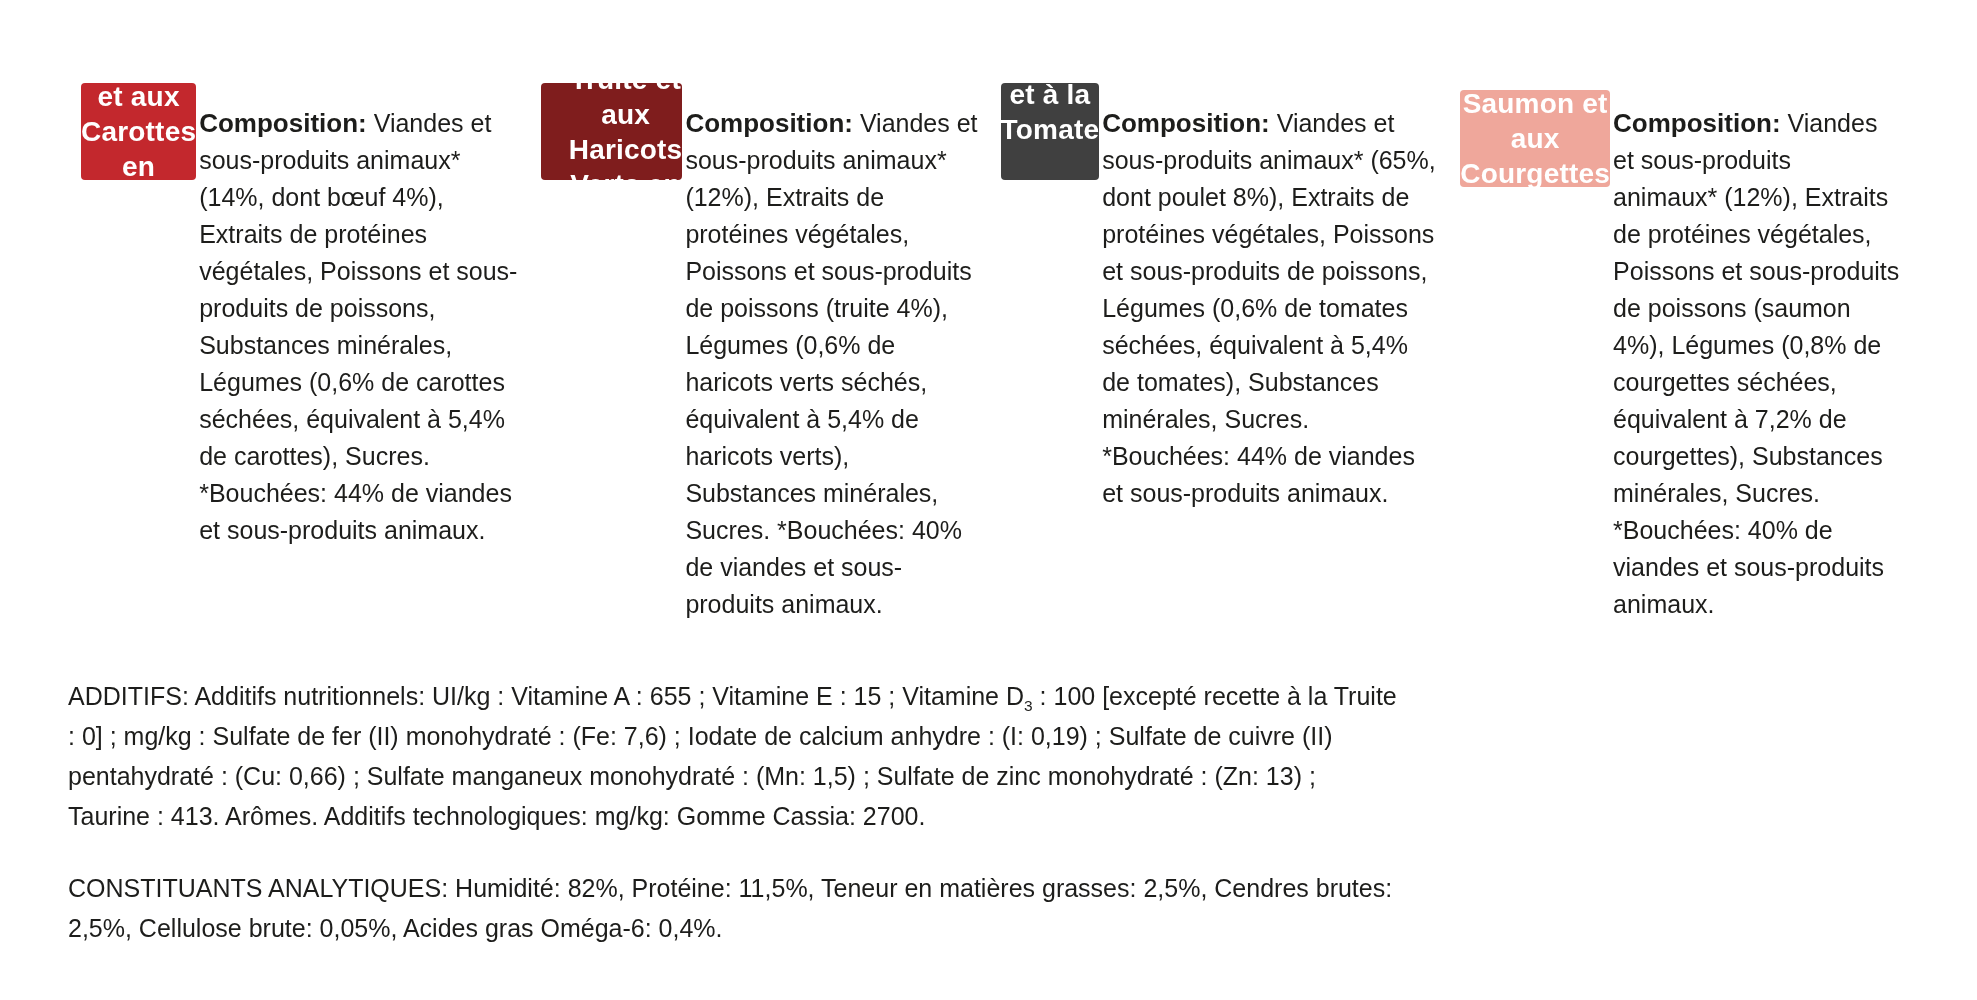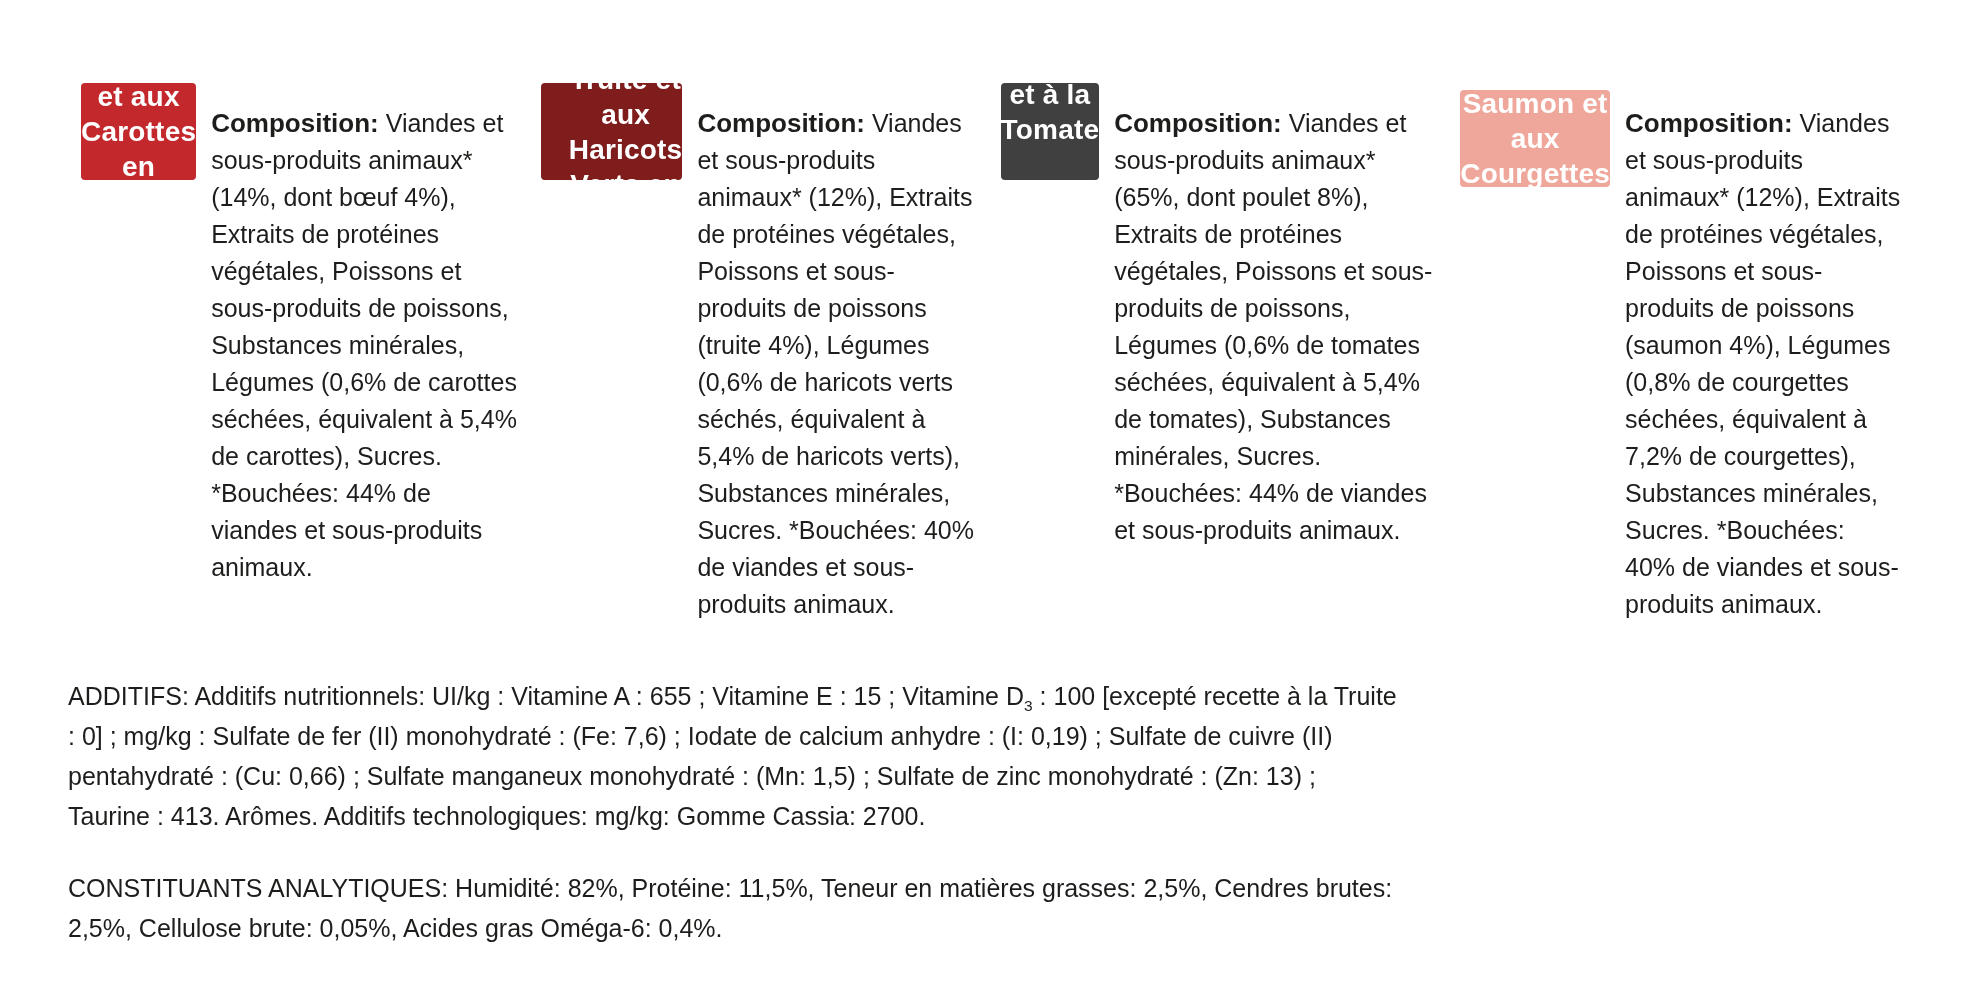--- a/index.html
+++ b/index.html
@@ -19,21 +19,21 @@
   .col { display: flex; }
 
   .hdr {
     height: 97px; border-radius: 4px;
     color: #ffffff; font-weight: 700; font-size: 28px; line-height: 35px;
     display: flex; flex-direction: column; justify-content: center; align-items: center;
     text-align: center; letter-spacing: 0.2px;
   }
 
   .comp {
-    margin: 22px 0 0 15px; padding: 0;
+    margin: 22px 0 0 3px; padding: 0;
     font-size: 25px; line-height: 37px;
   }
   .comp b { font-weight: 700; font-size: 26px; }
 
   .bottom {
     position: absolute; left: 68px; top: 676px; width: 1330px;
   }
   .bottom p { margin: 0; padding: 0; font-size: 25px; line-height: 40px; }
   .bottom p + p { margin-top: 32px; }
   .bottom b { font-weight: 400; }

